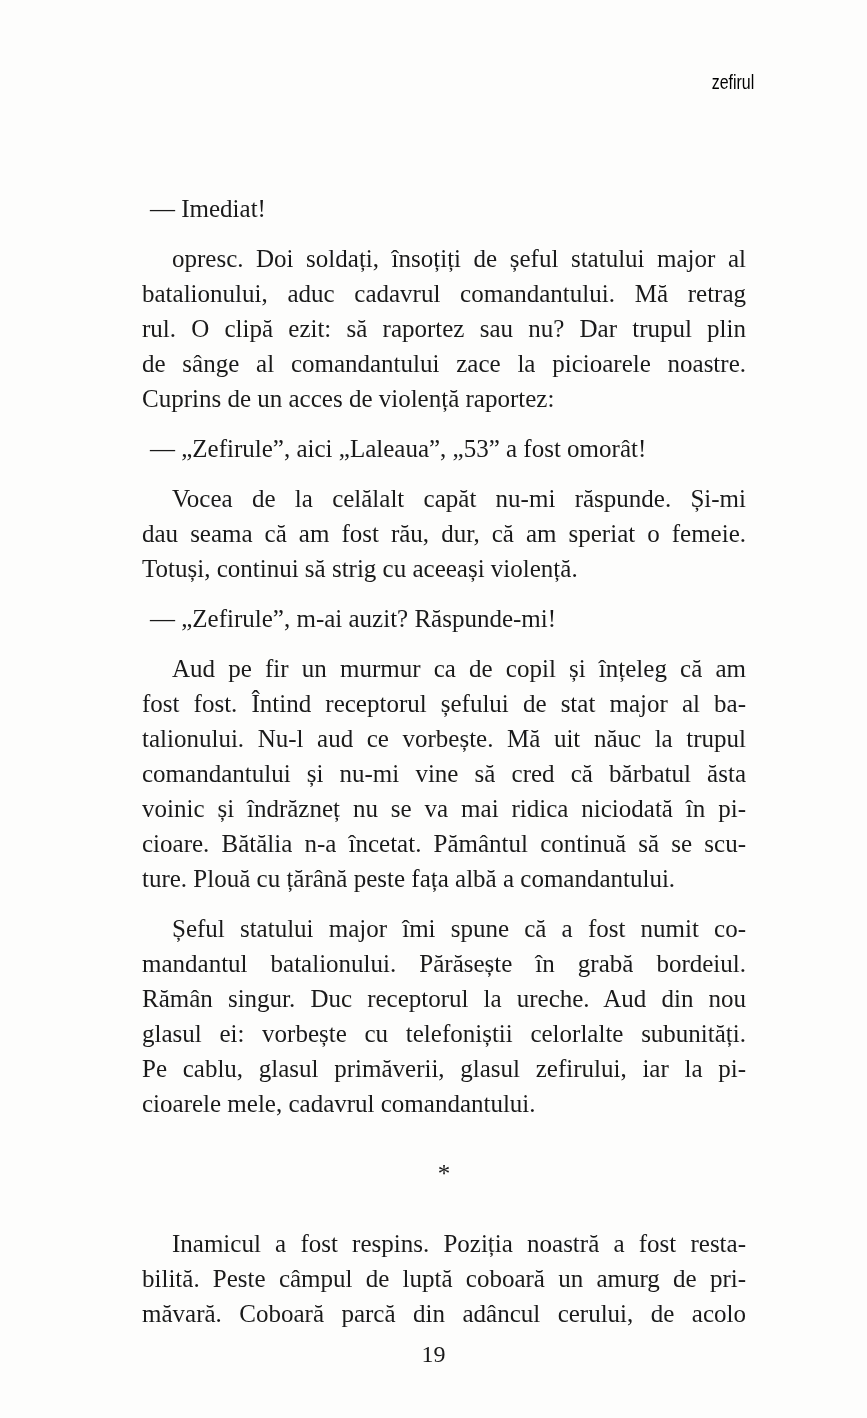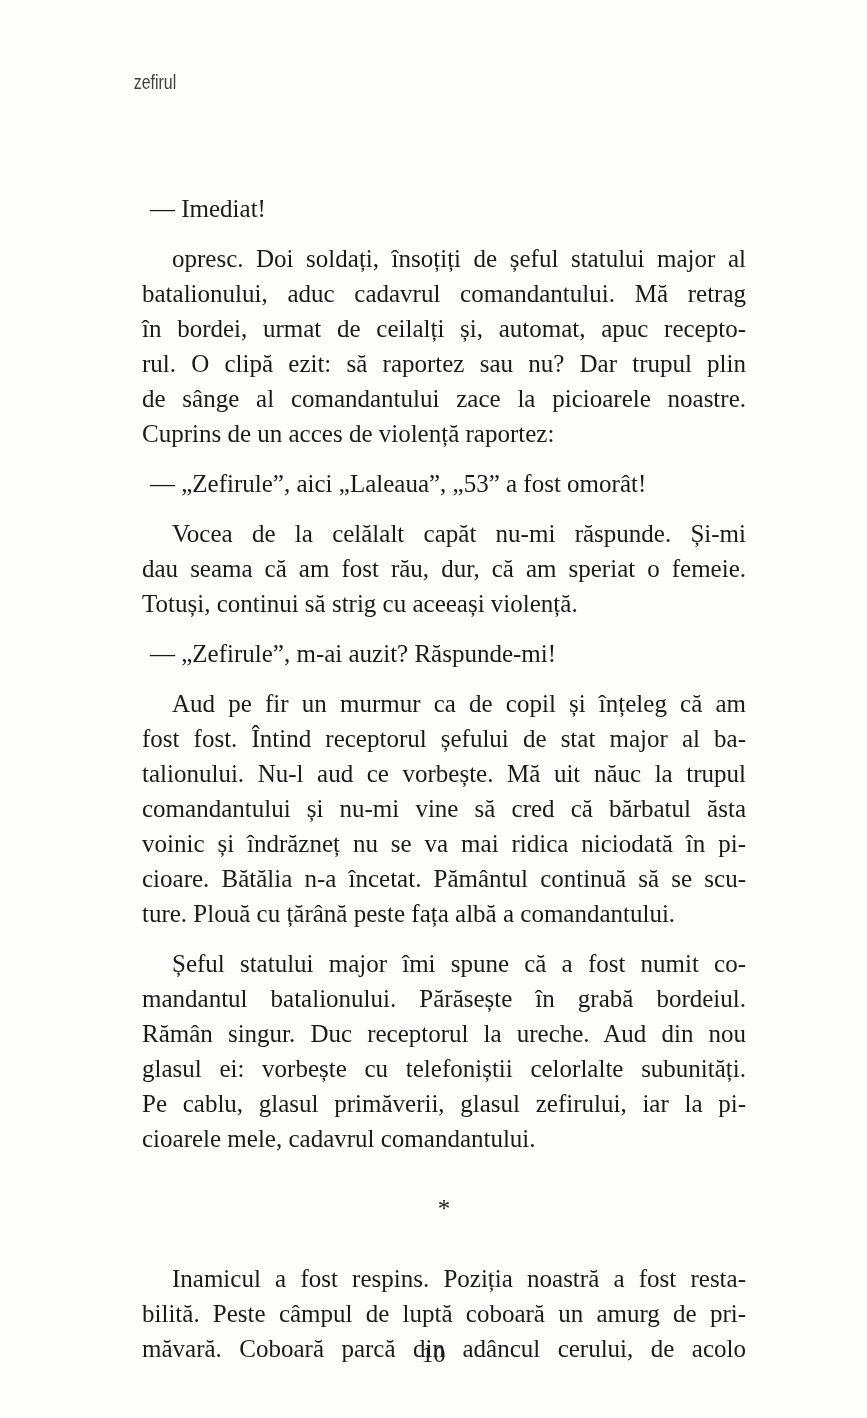--- a/index.html
+++ b/index.html
@@ -16,25 +16,25 @@
     background: #fdfdfc;
     color: #1a1a1a;
     font-family: "Liberation Serif", serif;
     overflow: hidden;
   }
   .running-header {
     position: absolute;
     left: 127px;
     top: 70px;
     width: 634px;
-    text-align: left;
+    text-align: right;
     font-family: "Liberation Sans", sans-serif;
     font-size: 21px;
     line-height: 24px;
-    color: #404040;
+    color: #000000;
   }
   .running-header .hdr-inner {
     display: inline-block;
     transform: scaleX(0.76);
     transform-origin: center;
   }
   .text-block {
     position: absolute;
     left: 127px;
     top: 176px;
@@ -77,21 +77,20 @@
     <span class="hdr-inner">zefirul</span>
   </header>
 
   <main class="text-block">
       <div class="para dialogue">
         <div class="line">— Imediat!</div>
       </div>
       <div class="para">
         <div class="line just">opresc. Doi soldați, însoțiți de șeful statului major al</div>
         <div class="line just">batalionului, aduc cadavrul comandantului. Mă retrag</div>
-        <div class="line just">în bordei, urmat de ceilalți și, automat, apuc recepto-</div>
         <div class="line just">rul. O clipă ezit: să raportez sau nu? Dar trupul plin</div>
         <div class="line just">de sânge al comandantului zace la picioarele noastre.</div>
         <div class="line">Cuprins de un acces de violență raportez:</div>
       </div>
       <div class="para dialogue">
         <div class="line">— „Zefirule”, aici „Laleaua”, „53” a fost omorât!</div>
       </div>
       <div class="para">
         <div class="line just">Vocea de la celălalt capăt nu-mi răspunde. Și-mi</div>
         <div class="line just">dau seama că am fost rău, dur, că am speriat o femeie.</div>
@@ -119,16 +118,16 @@
       </div>
       <div class="separator">*</div>
       <div class="para">
         <div class="line just">Inamicul a fost respins. Poziția noastră a fost resta-</div>
         <div class="line just">bilită. Peste câmpul de luptă coboară un amurg de pri-</div>
         <div class="line just">măvară. Coboară parcă din adâncul cerului, de acolo</div>
       </div>
     </main>
 
   <footer class="page-footer">
-    <span>10</span>
+    <span>19</span>
   </footer>
 
 </div>
 
 </body></html>

